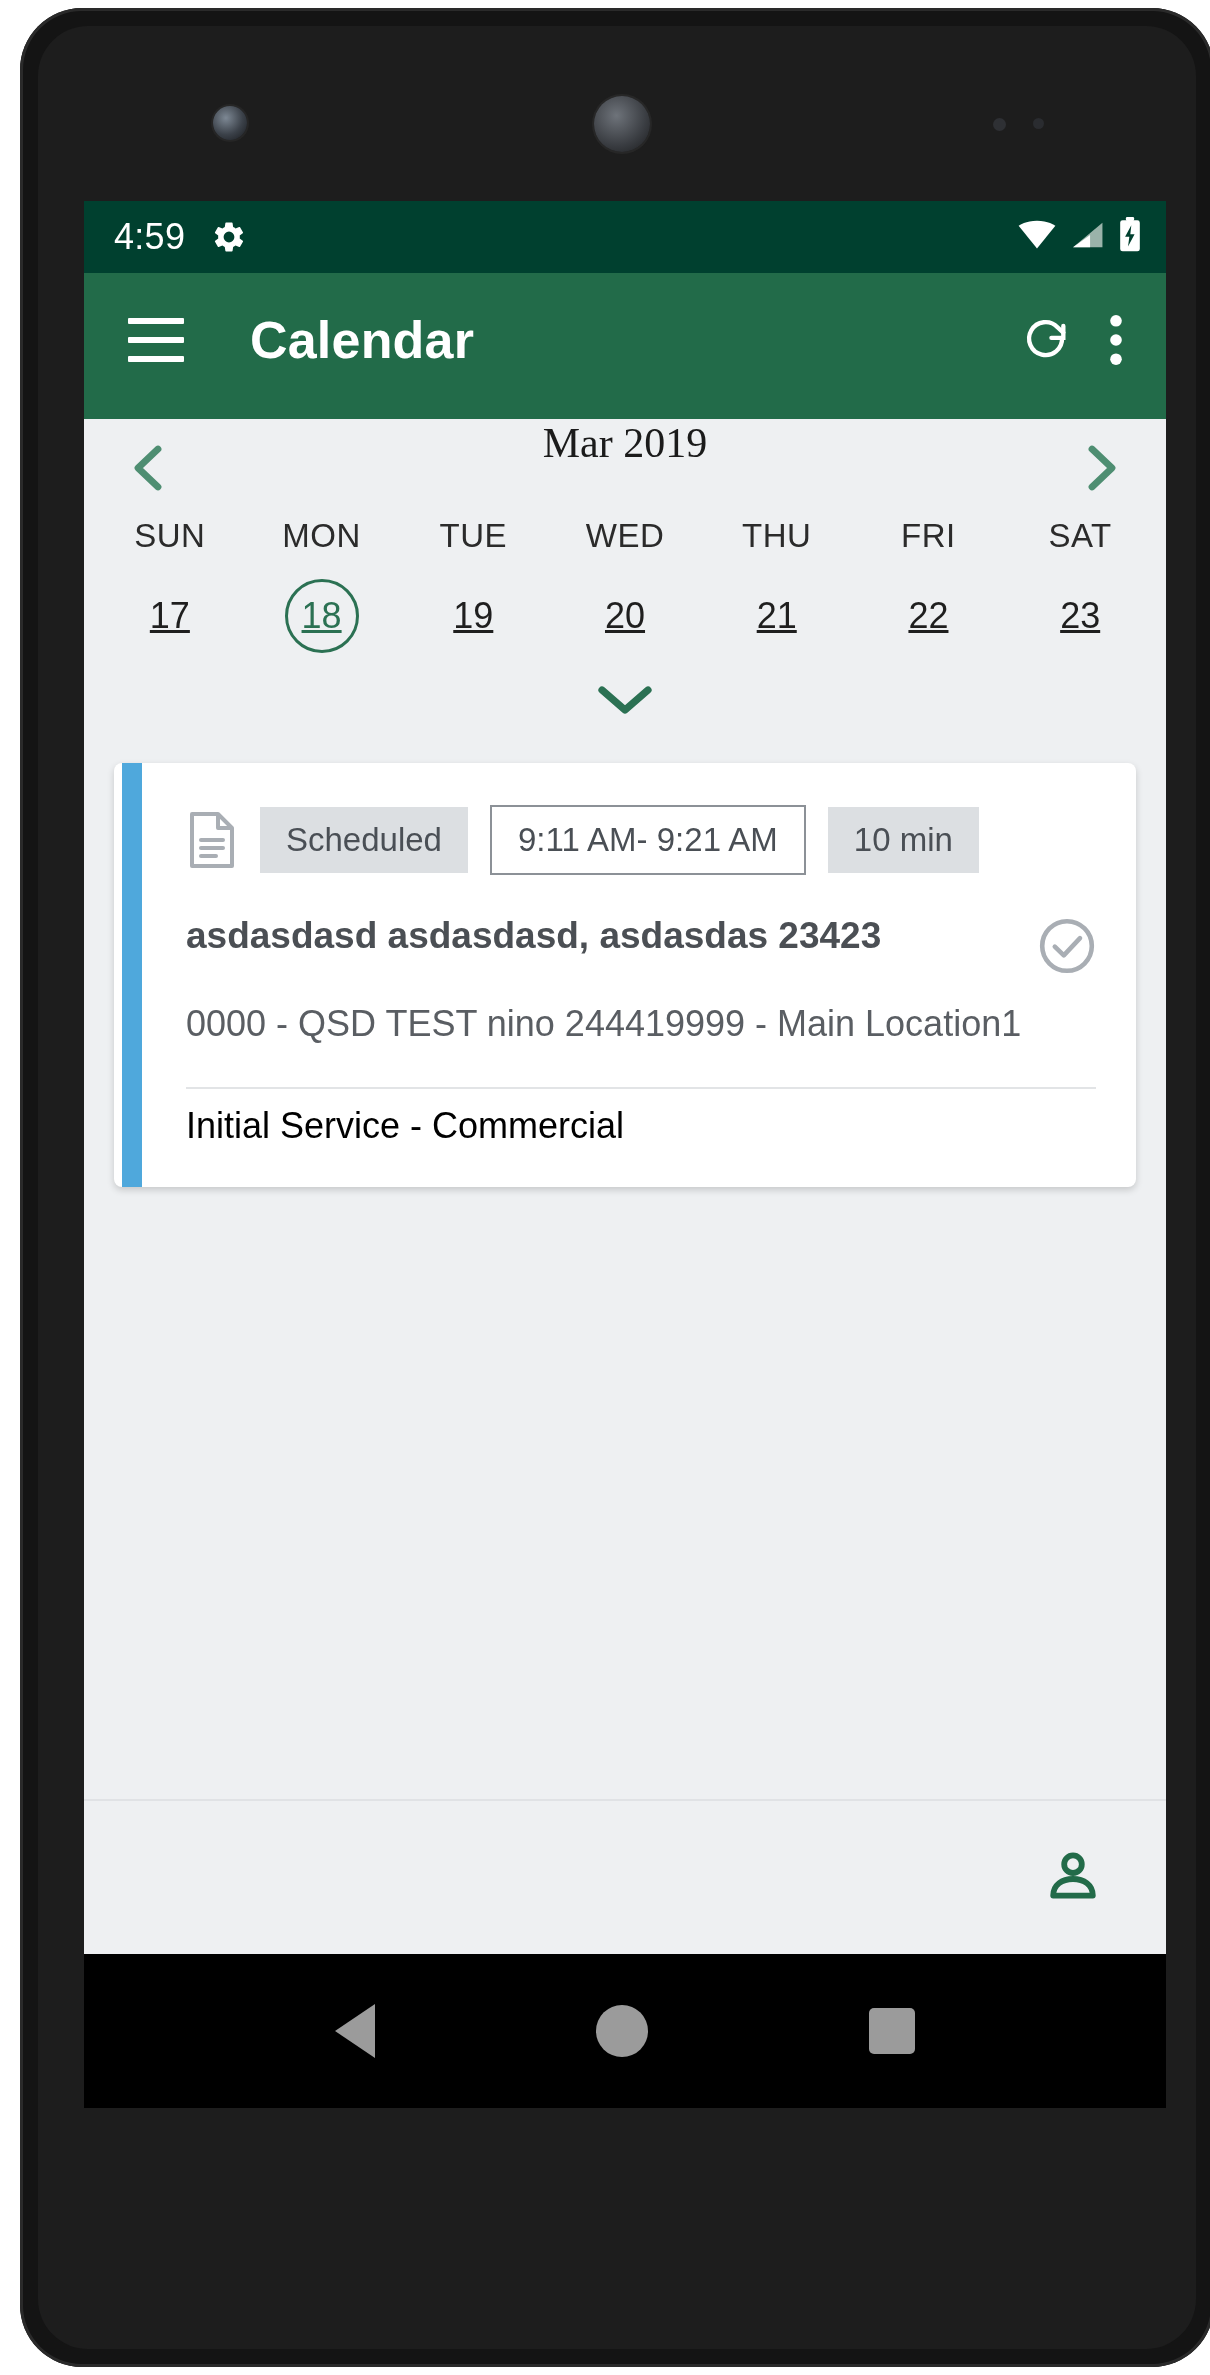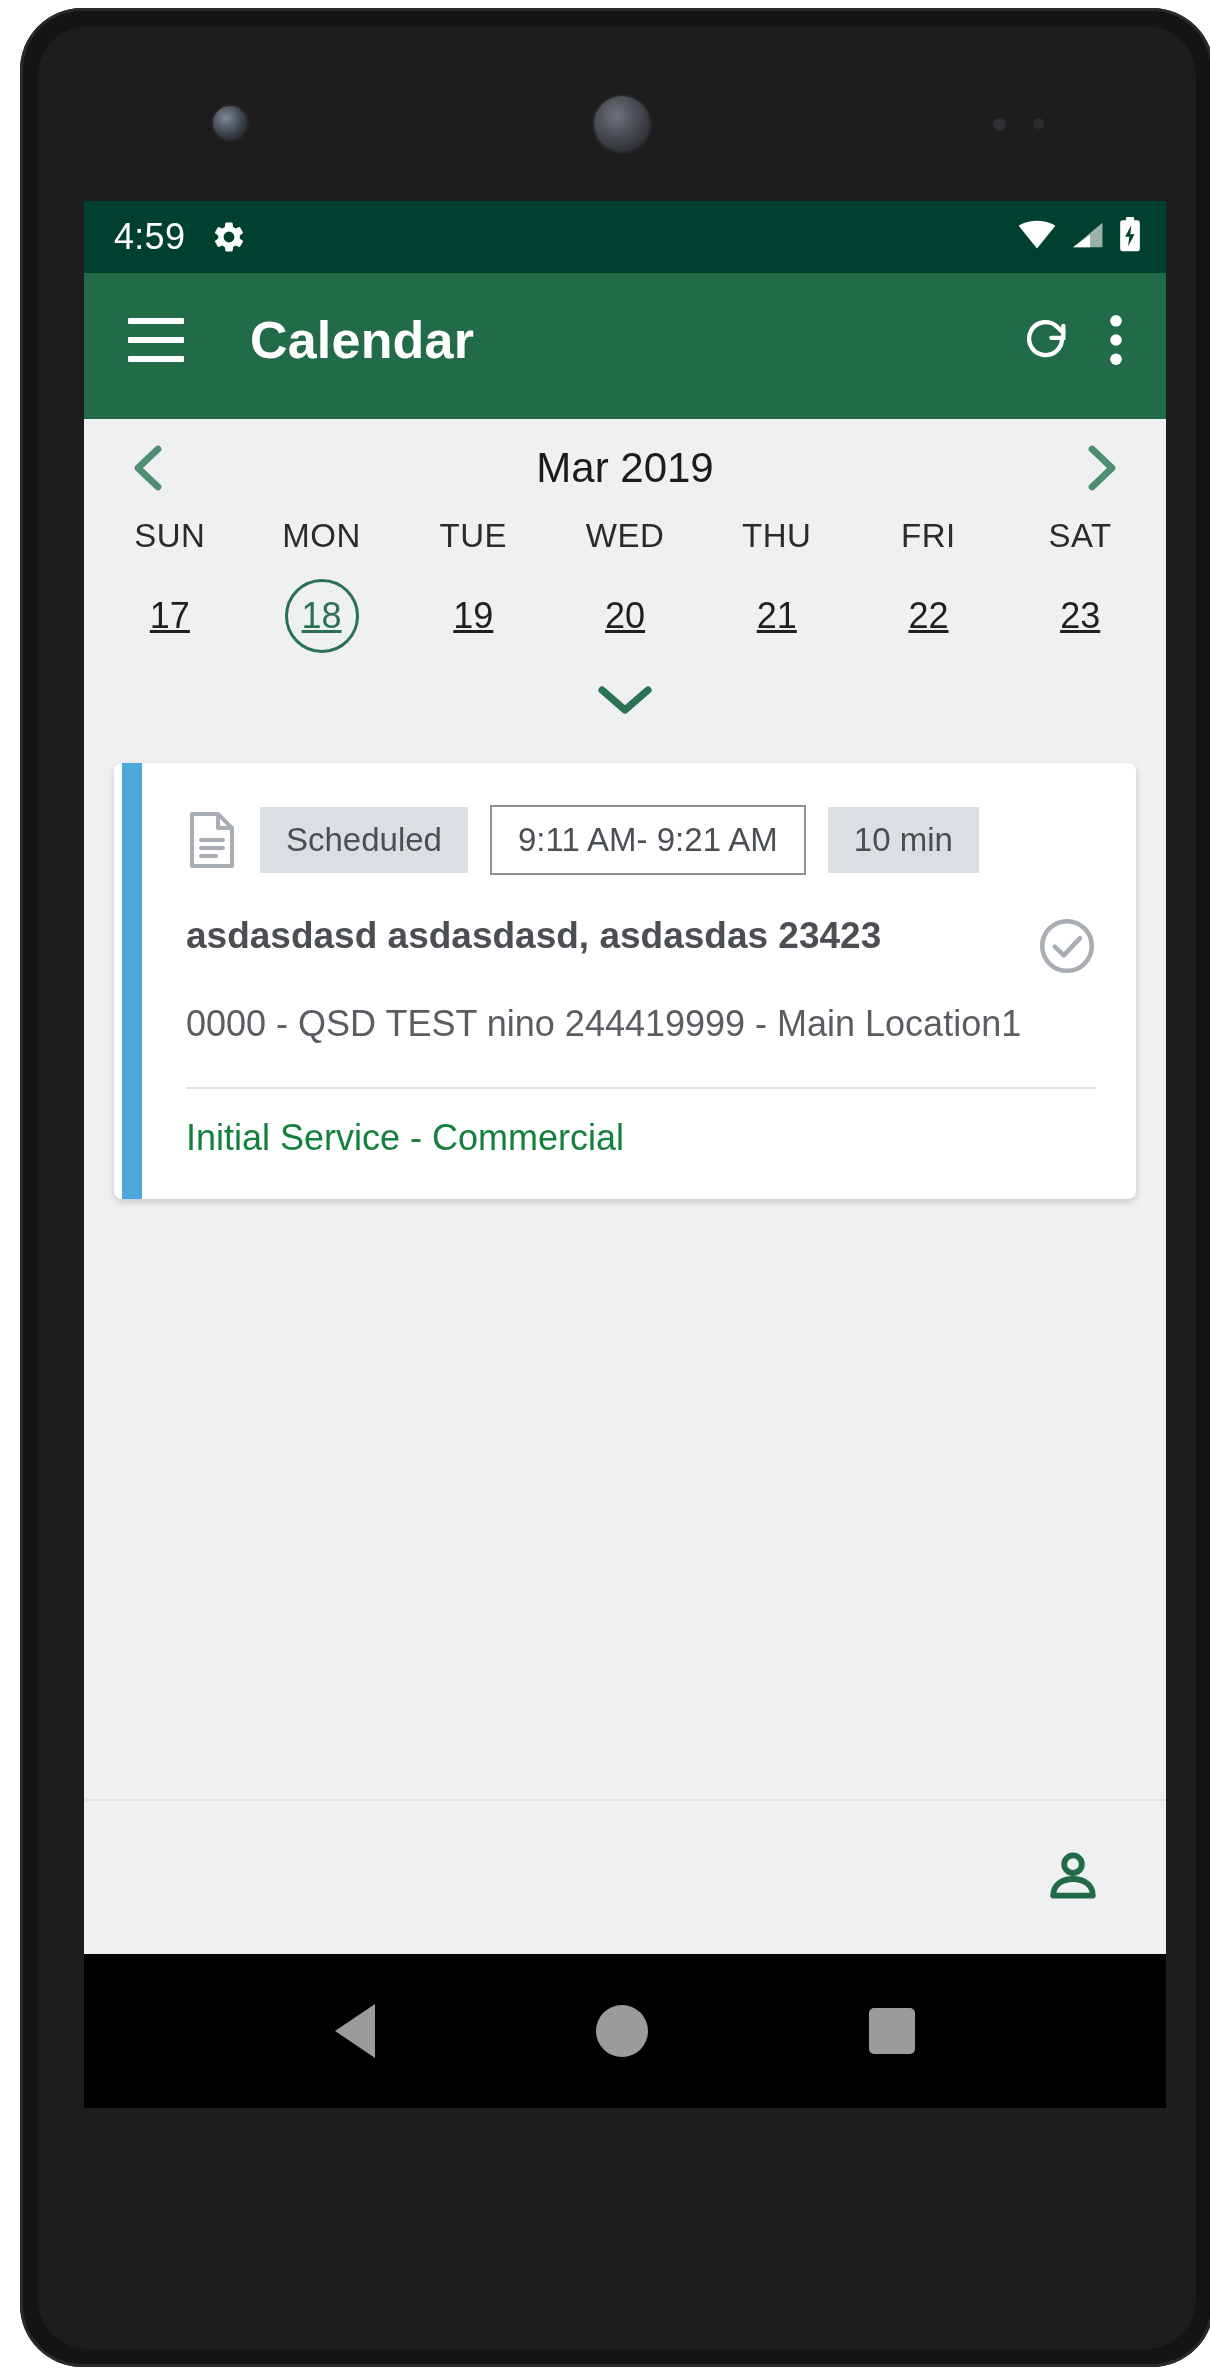--- a/index.html
+++ b/index.html
@@ -104,22 +104,22 @@
     gap: 34px;
     padding-right: 10px;
   }
   .appbar-icon { display: flex; align-items: center; justify-content: center; cursor: pointer; }
 
   
   #calendar-header { background: #eef0f2; }
   #month-nav {
     height: 98px;
     display: flex;
-    align-items: center;
     padding: 0 42px;
+    font-family: Liberation Serif, serif;
   }
   #month-label {
     flex: 1;
     text-align: center;
     font-size: 42px;
     color: #1b1b1b;
     font-weight: 400;
   }
   .month-arrow { cursor: pointer; display: flex; align-items: center; }
 
@@ -228,23 +228,23 @@
     color: #5a5e63;
     white-space: nowrap;
     overflow: hidden;
   }
   #event-divider {
     margin-top: 42px;
     height: 2px;
     background: #e2e4e6;
   }
   #event-service {
-    margin-top: 28px;
+    margin-top: 16px;
     font-size: 36px;
-    color: #15803d;
+    color: #000000;
   }
 
   
   #bottom-bar {
     position: absolute;
     left: 0; bottom: 154px;
     width: 100%; height: 155px;
     background: #eef0f2;
     border-top: 2px solid #e0e2e5;
     display: flex;

